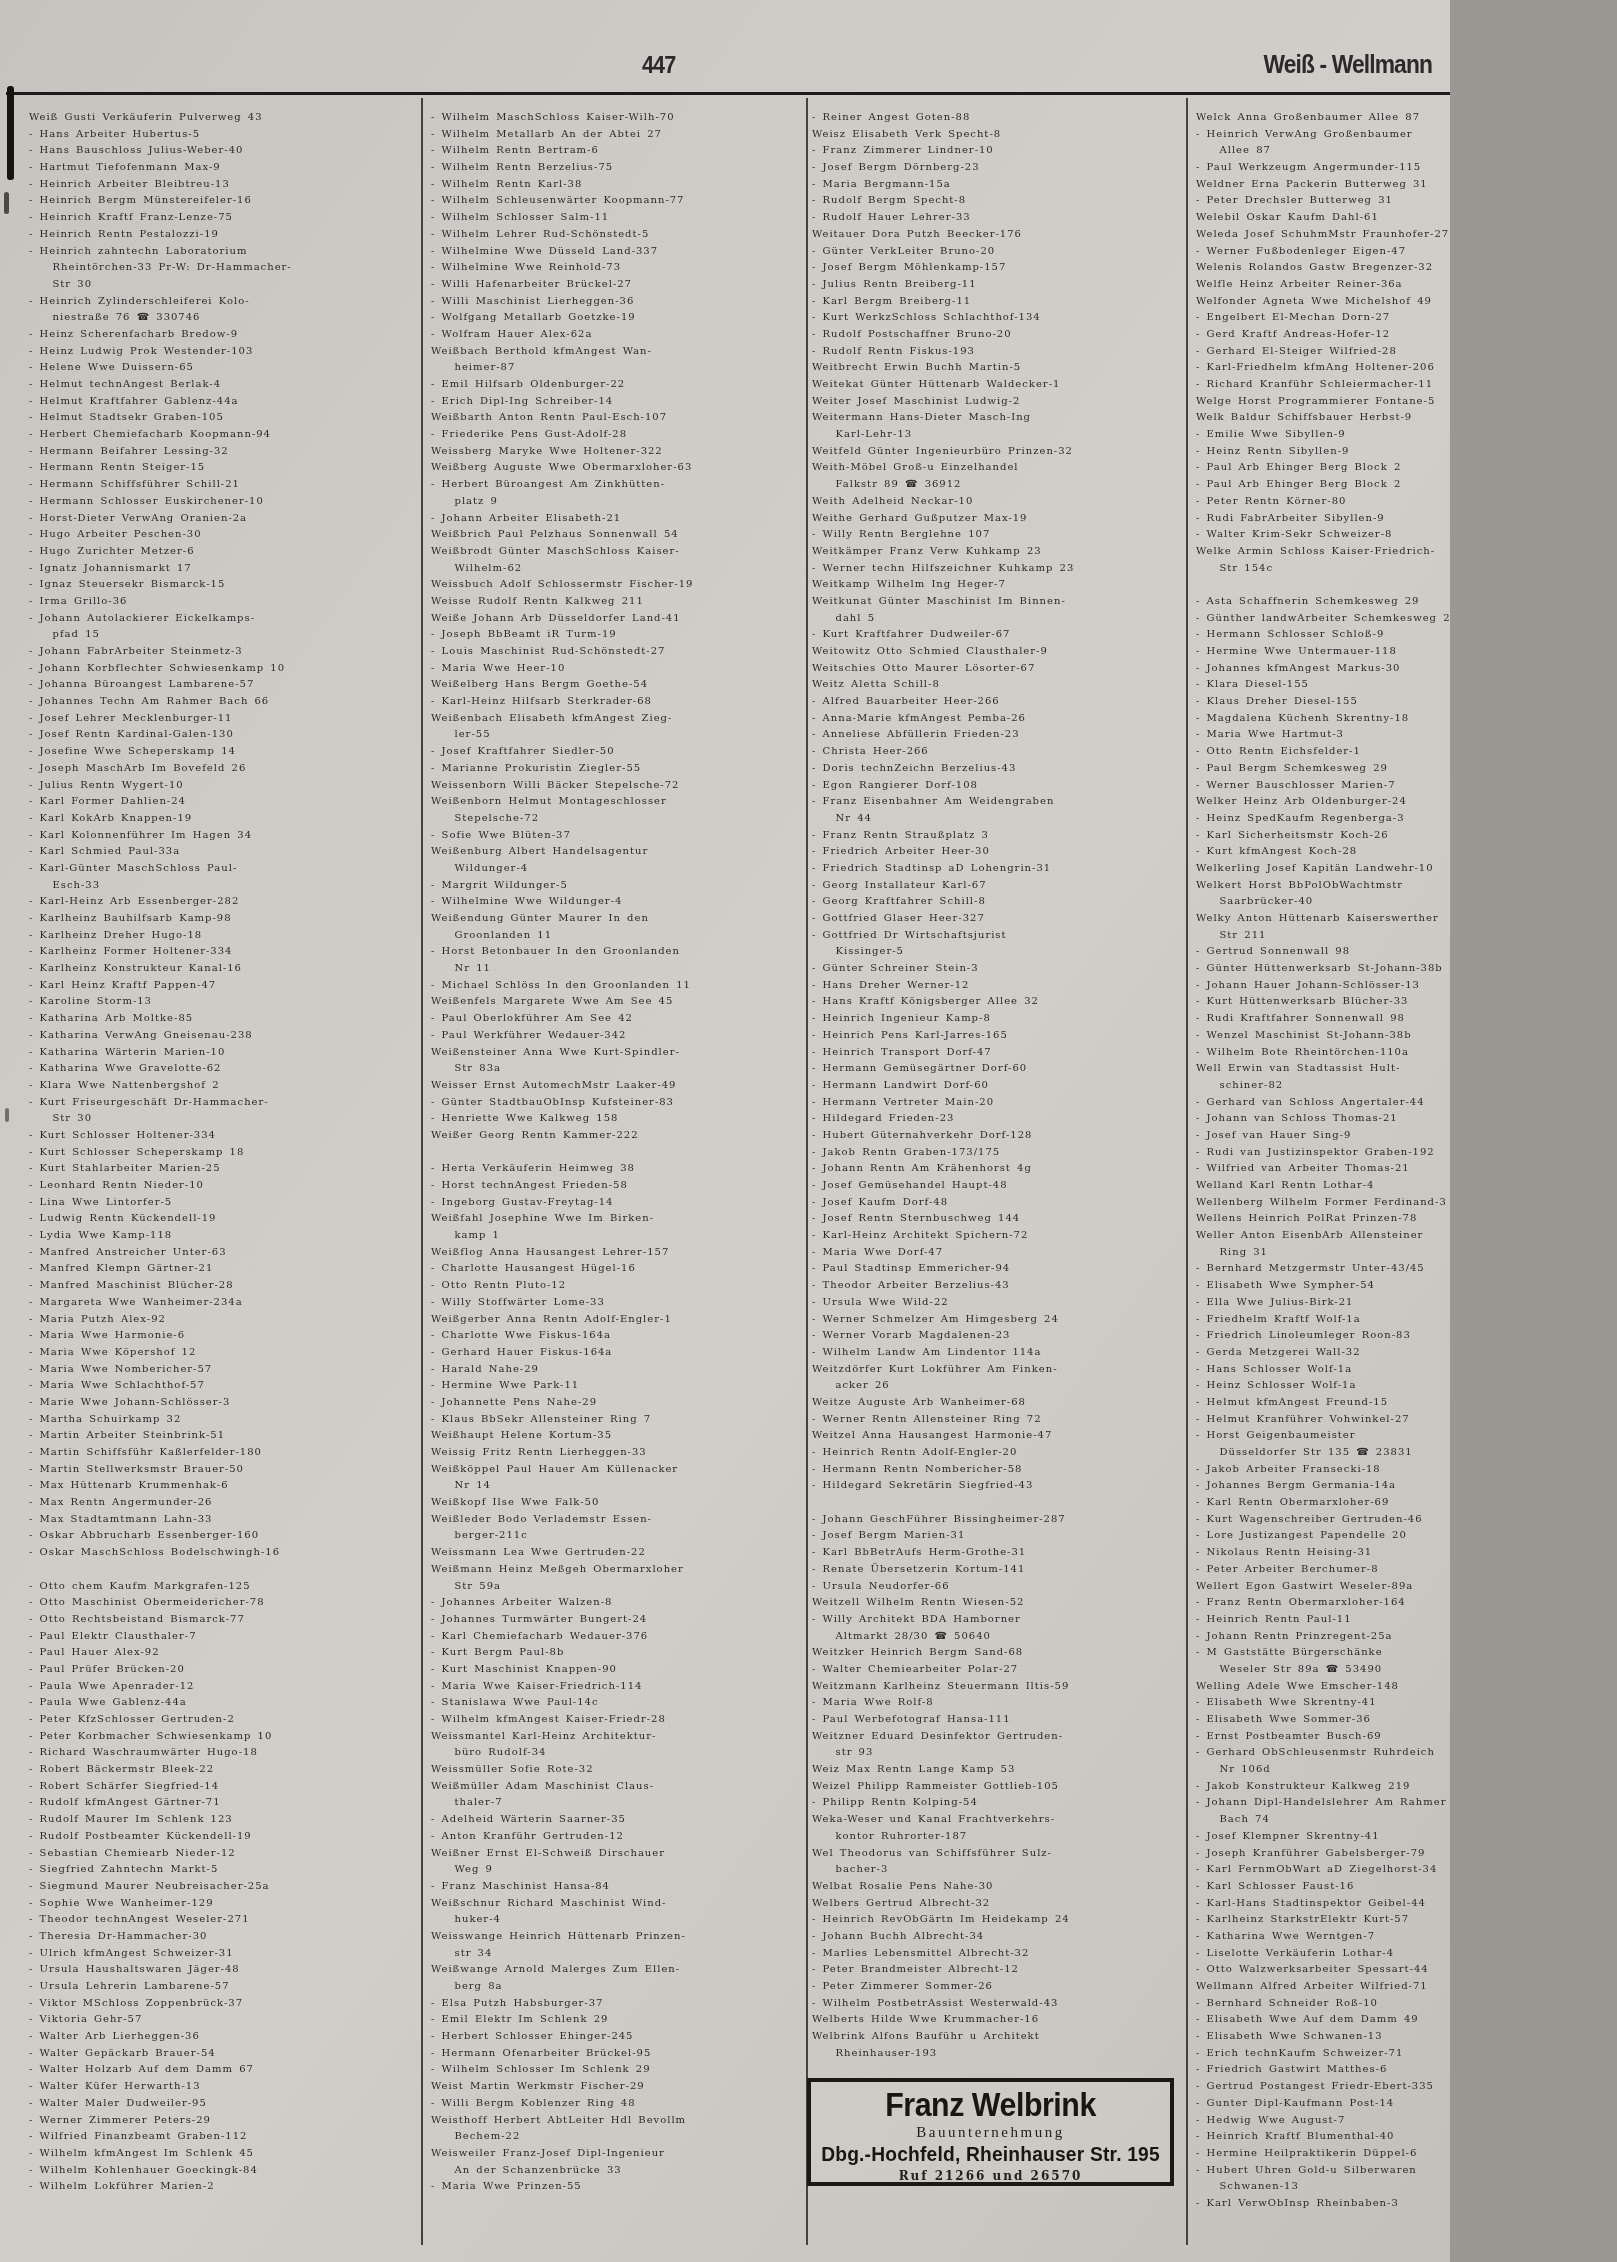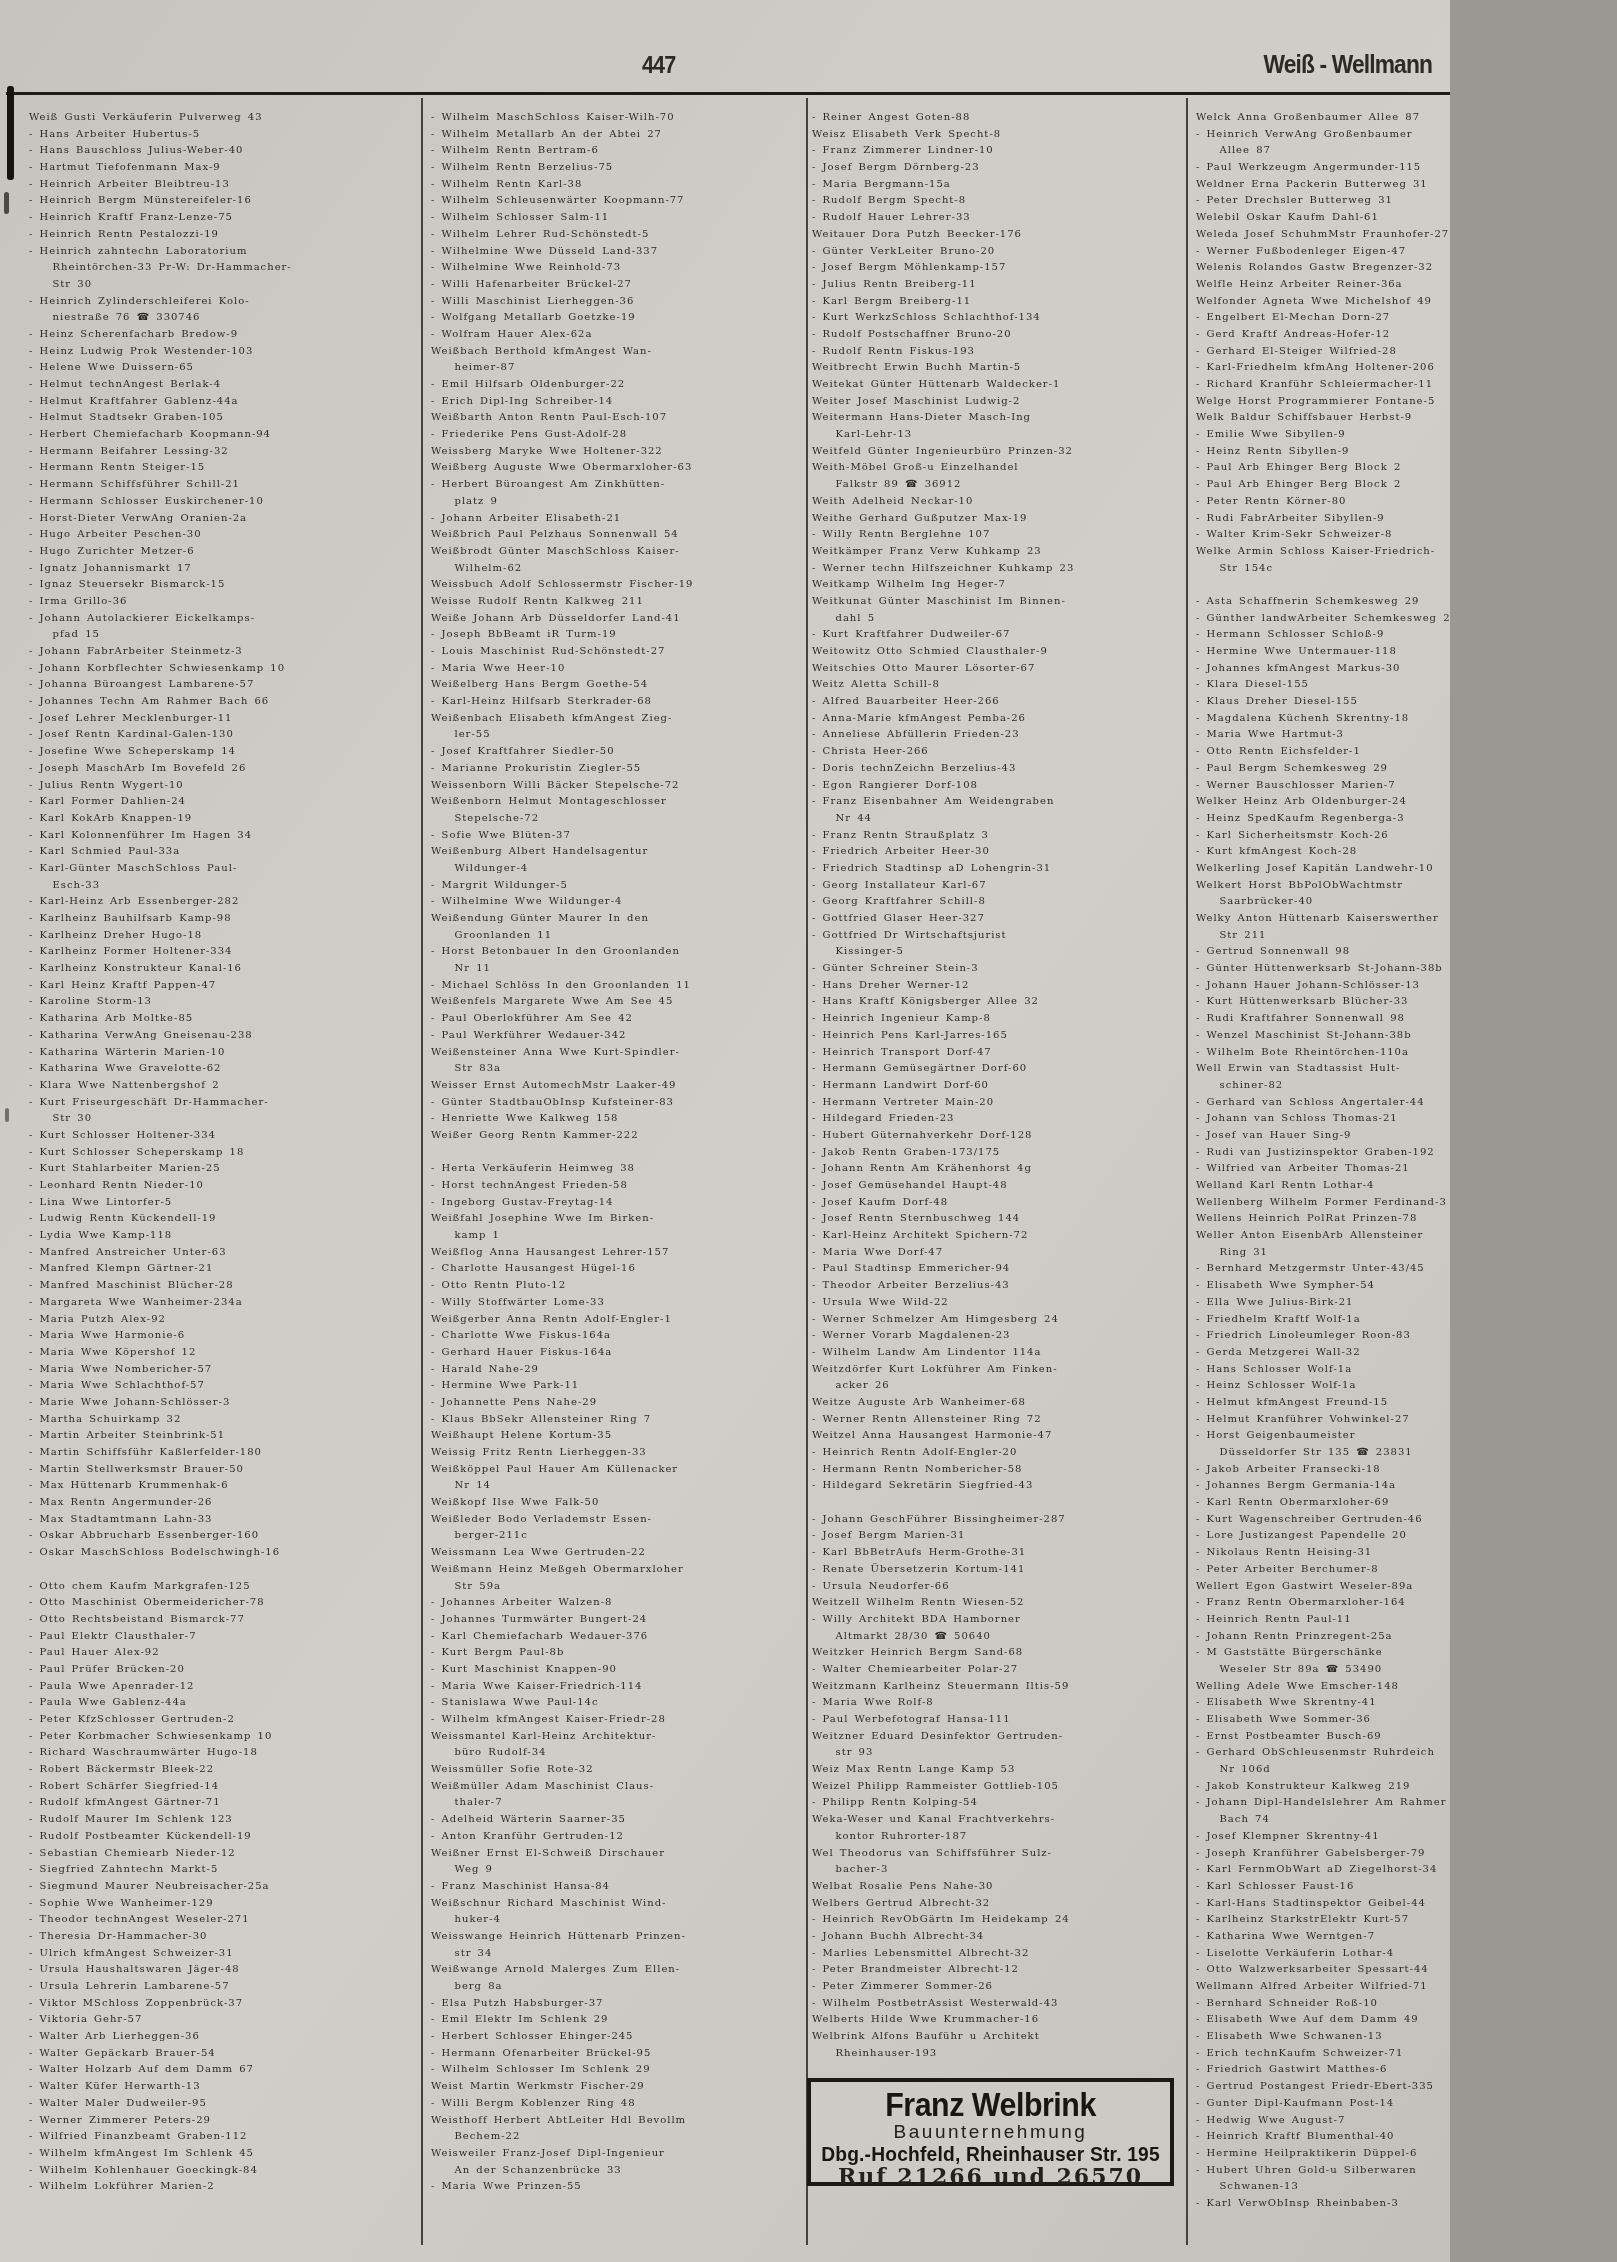--- a/index.html
+++ b/index.html
@@ -38,31 +38,31 @@
     position:absolute; left:807px; top:2070px; width:359px; height:94px;
     border:4.9px solid #1a1914; background:rgba(210,208,202,.35);
     text-align:center; padding-top:5.9px;margin-top:8px;
   }
   .ad-name{
     font-family:"Liberation Sans", sans-serif; font-weight:700;
     font-size:33px; line-height:33px; letter-spacing:-0.5px;
     transform:scaleX(.92); transform-origin:center; color:#171611;
   }
   .ad-type{
-    font-family:Liberation Sans, sans-serif; font-size:19px; line-height:22.5px;
+    font-family:Liberation Serif, serif; font-size:15px; line-height:22.5px;
     letter-spacing:2.5px; color:#22211c;
   }
   .ad-addr{
     font-family:"Liberation Sans", sans-serif; font-weight:700;
     font-size:19.6px; line-height:22.5px; letter-spacing:0.2px; color:#171611;
     transform:scaleX(.98); transform-origin:center;
   }
   .ad-phone{
     font-family:"DejaVu Serif", serif; font-weight:700;
-    font-size:22px; line-height:20.6px; letter-spacing:2px; color:#22211c;
+    font-size:12px; line-height:20.6px; letter-spacing:2px; color:#22211c;
   }
 </style>
 </head>
 <body>
 
 <div class="page">
   <div class="pagenum">447</div>
   <div class="range">Weiß - Wellmann</div>
   <div class="hrule"></div>
 

